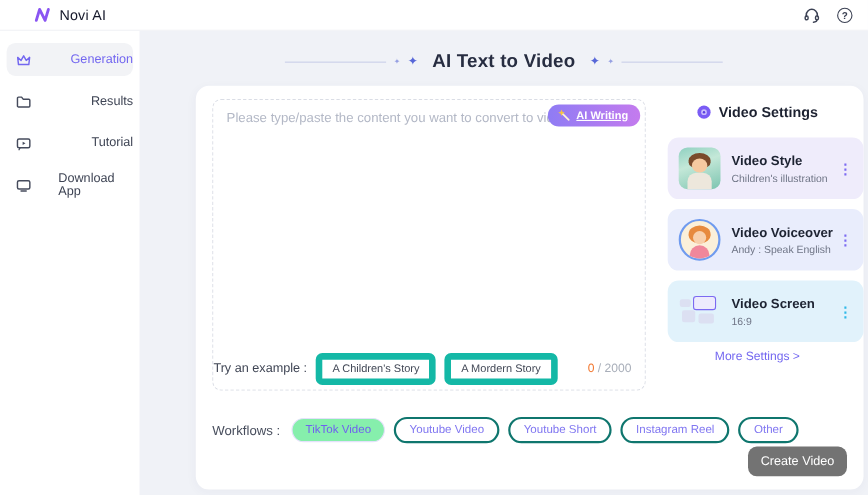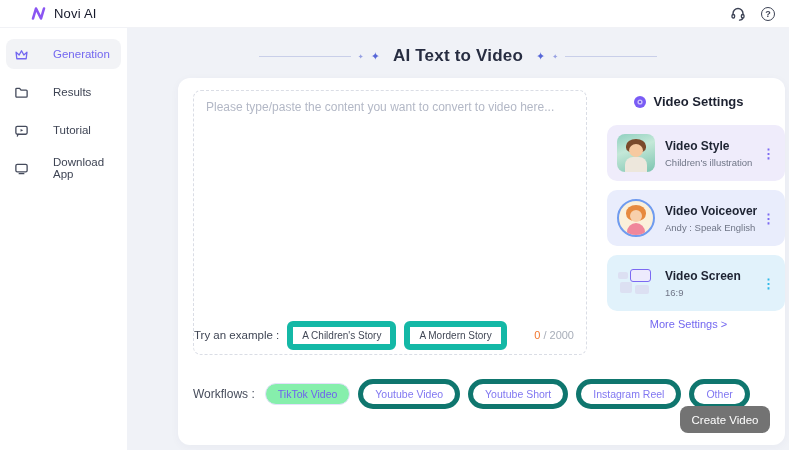--- a/index.html
+++ b/index.html
@@ -12,21 +12,21 @@
   .logo-wrap { display:flex; align-items:center; gap:7px; margin-left:30px; }
   .brand { font-size:13px; font-weight:normal; color:#15182A; letter-spacing:.2px; }
   .topbar-right { margin-left:auto; display:flex; align-items:center; gap:15px; margin-right:14px; }
   .help-icon { width:14px; height:14px; border:1.4px solid #3C4254; border-radius:50%;
                display:flex; align-items:center; justify-content:center;
                font-size:9px; font-weight:bold; color:#3C4254; cursor:pointer; }
 
   
   .sidebar { position:absolute; left:0; top:28px; width:127px; height:422px; background:#FFFFFF; padding-top:11px; }
   .side-item { display:flex; align-items:center; gap:24px; height:30px; margin:0 6px 8px 6px;
-               padding-left:8px; border-radius:8px; font-size:11.5px; color:#3E4454; cursor:pointer; }
+               padding-left:8px; border-radius:8px; font-size:11.5px; color:#3E4454; cursor:pointer;justify-content:space-between; }
   .side-item.active { background:#F2F3F6; color:#7367F0; }
   .side-item svg { flex:0 0 auto; }
 
   
   .content { position:absolute; left:127px; top:28px; width:662px; height:422px; background:#F0F2F7; }
 
   .title-row { position:absolute; top:18px; left:0; width:100%; display:flex; align-items:center;
                justify-content:center; gap:7px; }
   .title-line { width:92px; height:1px; background:#C9CFE9; }
   .spark-sm { font-size:7px; color:#96A0E2; line-height:1; }
@@ -102,21 +102,21 @@
   .thumb-screen .r4 { position:absolute; left:18px; top:21px; width:14px; height:9px; background:#DCE0F2; border-radius:2px; }
 
   .more-settings { position:absolute; left:429px; top:240px; width:163px; text-align:center;
                    font-size:11px; color:#7367F0; cursor:pointer; }
 
   
   .workflow-row { position:absolute; left:15px; top:301px; display:flex; align-items:center; gap:8px; }
   .workflow-label { font-size:12px; color:#474D5C; margin-right:2px; }
   .wf-chip { font-size:10.5px; padding:4px 12px; border-radius:999px; cursor:pointer; white-space:nowrap; }
   .wf-chip.selected { background:#86efac; color:#6F62EE; border:1px solid #E4E1FB; }
-  .wf-chip.plain { background:#FFFFFF; color:#8177F1; border:5px solid #0f766e; }
+  .wf-chip.plain { background:#FFFFFF; color:#8177F1; border:2px solid #0f766e; }
 
   .create-btn { position:absolute; right:15px; bottom:12px; width:90px; height:27px; border:none;
                 border-radius:8px; background:#737373; color:#FFFFFF; font-size:11.5px;
                 font-family:"Liberation Sans", sans-serif; cursor:not-allowed; }
 </style>
 </head>
 <body>
 
 <header class="topbar">
   <div class="logo-wrap">
@@ -175,20 +175,27 @@
     <h1 class="page-title">AI Text to Video</h1>
     <span class="spark-lg">✦</span>
     <span class="spark-sm">✦</span>
     <div class="title-line"></div>
   </div>
 
   <section class="main-card">
 
     <div class="editor-box">
       <textarea placeholder="Please type/paste the content you want to convert to video here..." style=""></textarea>
+      <button class="ai-writing-btn">
+        <svg width="12" height="12" viewBox="0 0 12 12">
+          <path d="M4.5 4.5 L10 10" stroke="#FFF3D6" stroke-width="1.6" stroke-linecap="round"></path>
+          <path d="M3.5 0.5 L4.3 2.7 L6.5 3.5 L4.3 4.3 L3.5 6.5 L2.7 4.3 L0.5 3.5 L2.7 2.7 Z" fill="#F6C344"></path>
+        </svg>
+        <span class="label">AI Writing</span>
+      </button>
       <div class="example-row">
         <span class="example-label">Try an example :</span>
         <button class="example-chip">A Children's Story</button>
         <button class="example-chip">A Mordern Story</button>
         <div class="counter">
           <span class="count">0</span>
           <span class="limit">/ 2000</span>
         </div>
       </div>
     </div>

